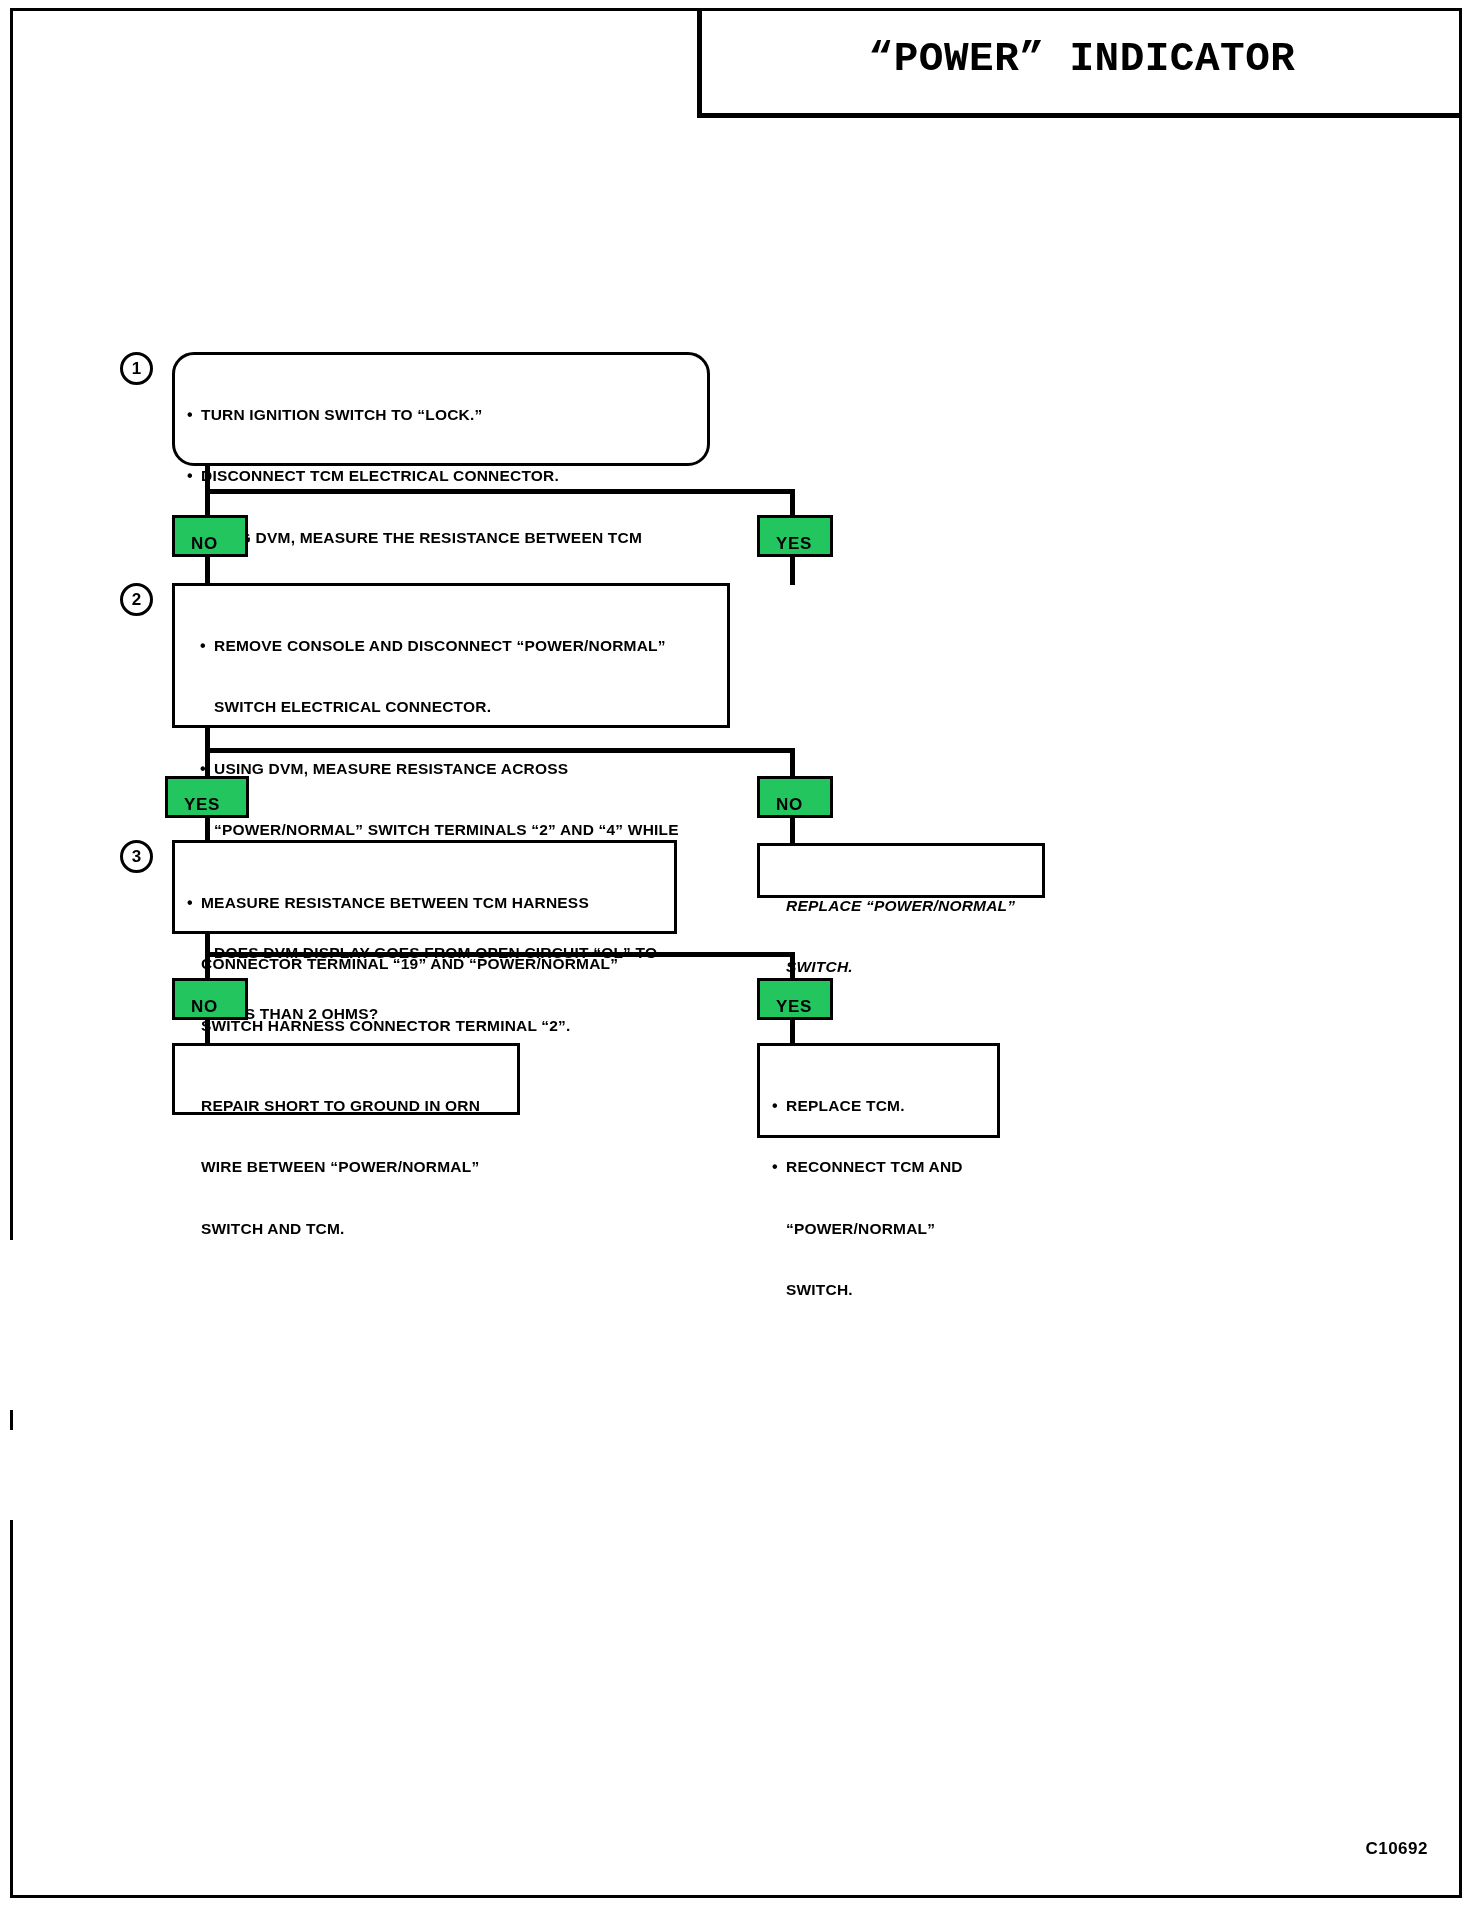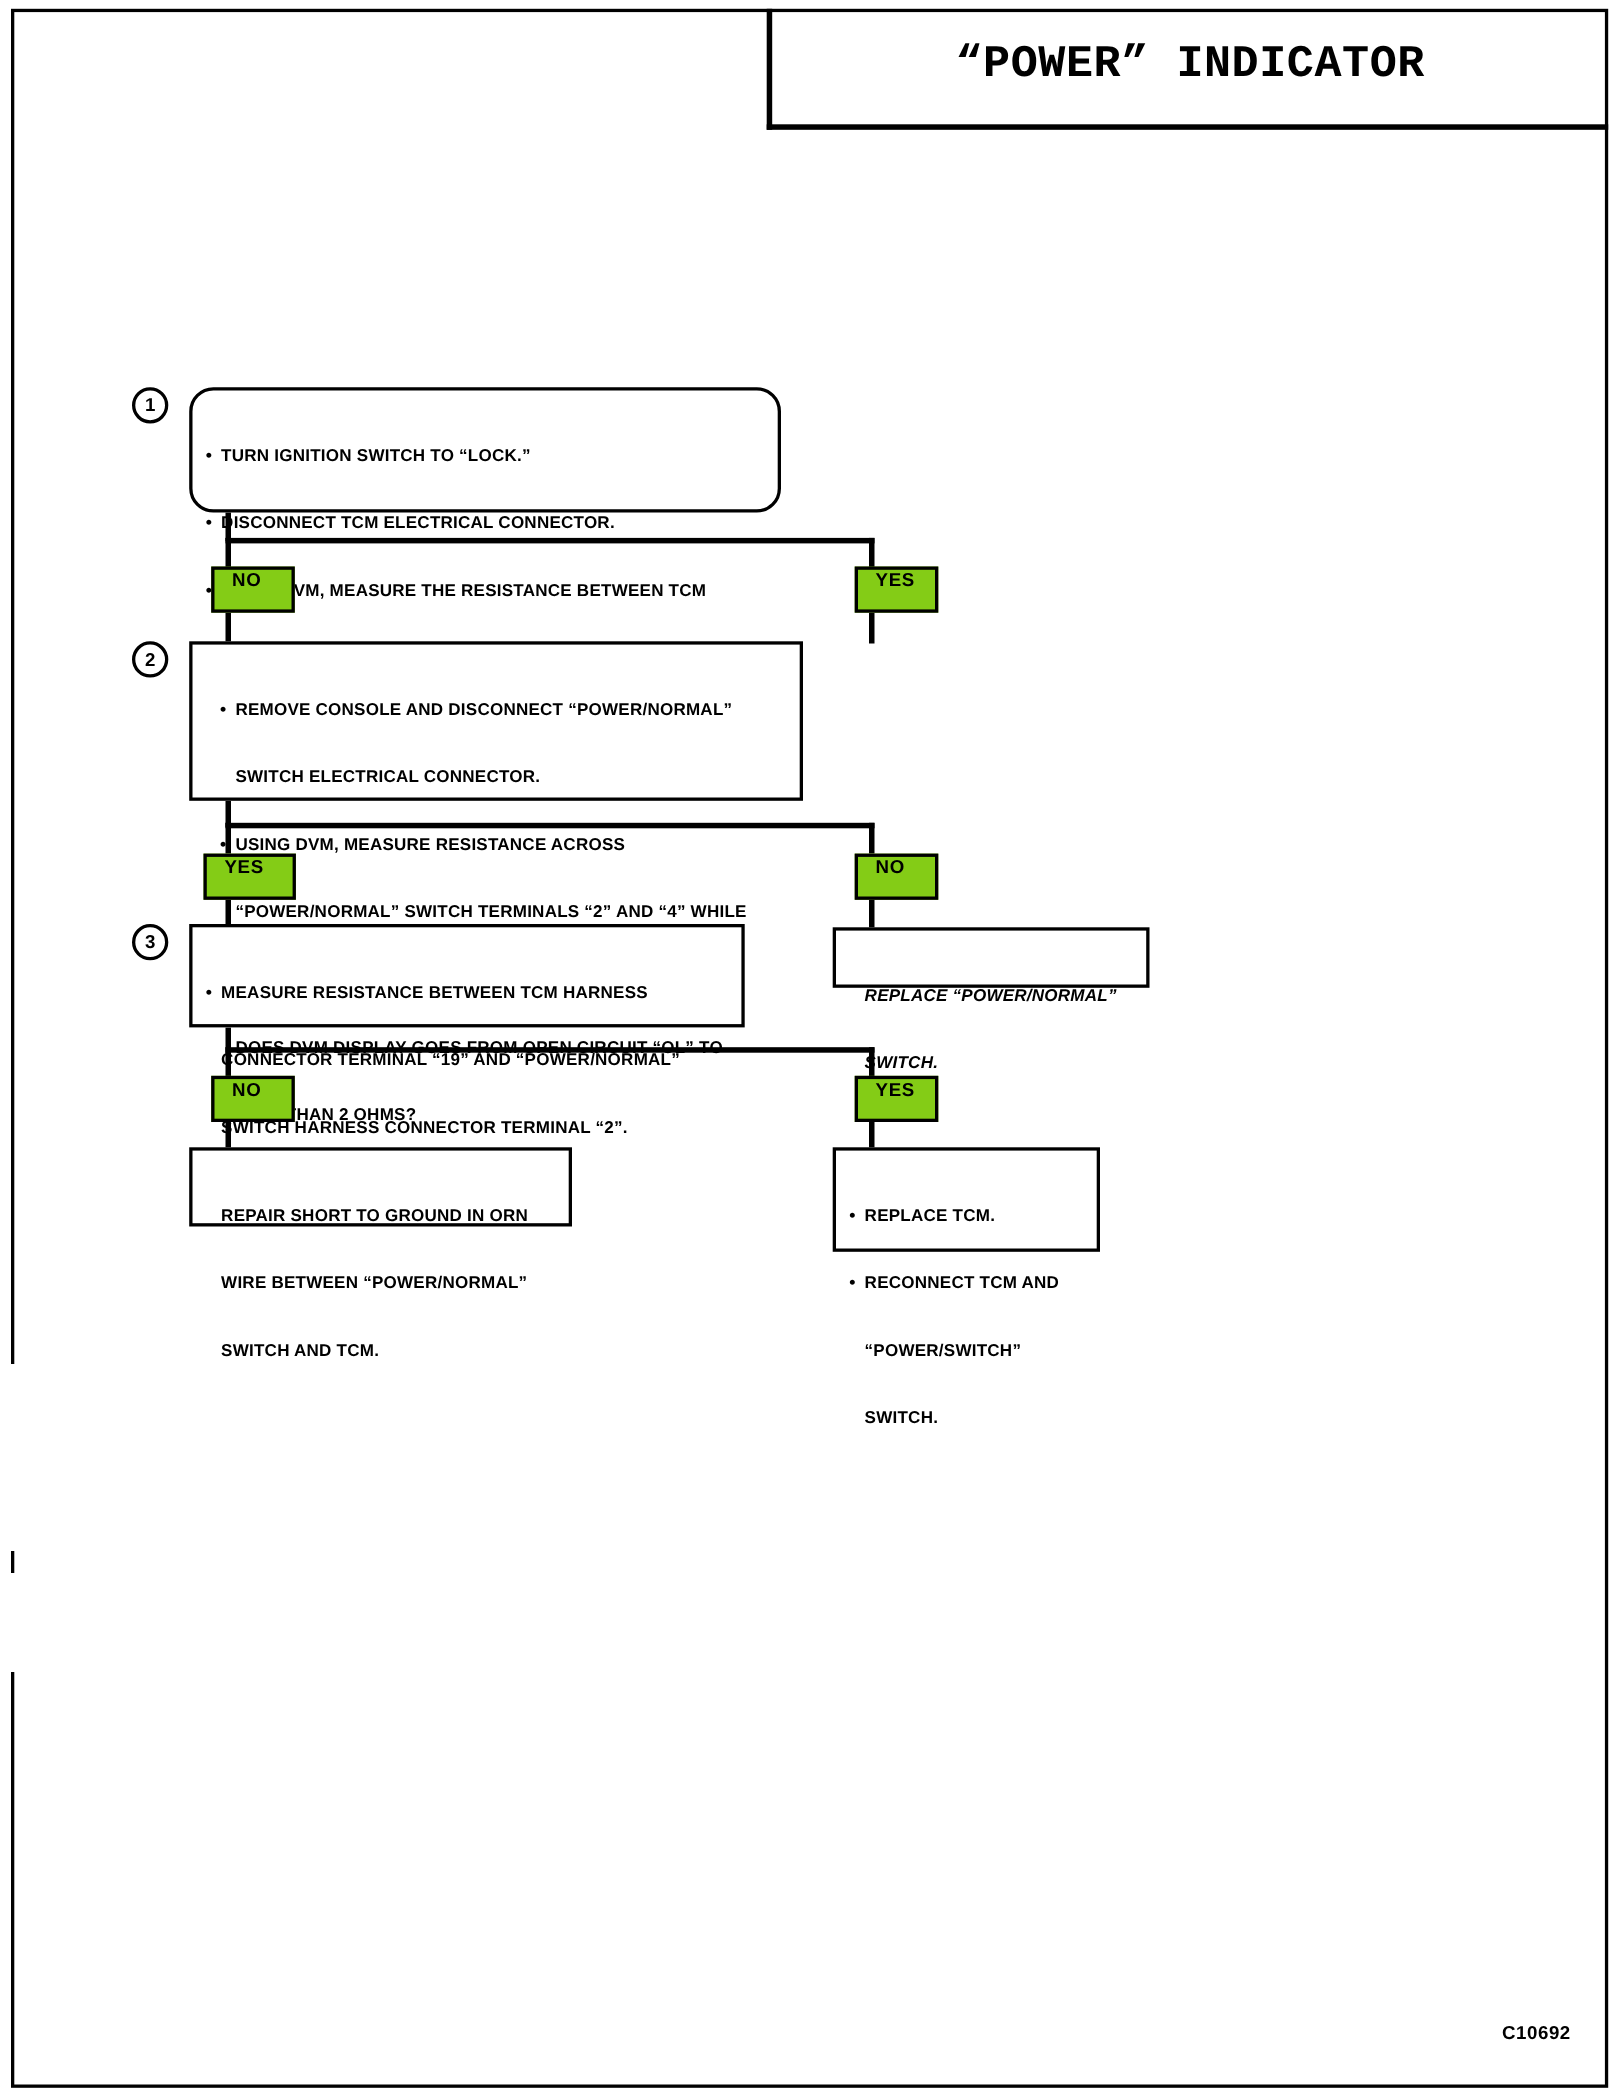--- a/index.html
+++ b/index.html
@@ -114,27 +114,26 @@
     left: 0;
     top: -1px;
     font-size: 16px;
     line-height: 1.32;
   }
   ul.bl > li.nobullet::before { content: ""; }
 
   
   .ynbox {
     position: absolute;
-    background: #84cc16;
+    background: #22c55e;
     border: 3px solid #000;
     box-sizing: border-box;
     display: flex;
-    align-items: flex-start;
+    align-items: flex-end;
     z-index: 4;
-    margin-left: 20px;
   }
   .ynbox span {
     font-size: 17px;
     font-weight: bold;
     letter-spacing: 0.6px;
     padding-left: 16px;
     color: #000;
   }
 
   
@@ -302,21 +301,21 @@
         <li class="nobullet">SWITCH AND TCM.</li>
       </ul>
     </div>
   </div>
 
   <div class="box" style="left:757px; top:1043px; width:243px; height:95px;">
     <div class="box-inner">
       <ul class="bl box-text">
         <li class="bullet">REPLACE TCM.</li>
         <li class="bullet">RECONNECT TCM AND</li>
-        <li class="nobullet">“POWER/SWITCH”</li>
+        <li class="nobullet">“POWER/NORMAL”</li>
         <li class="nobullet">SWITCH.</li>
       </ul>
     </div>
   </div>
 
   <div class="footer-code">C10692</div>
 
 </div>
 
 </body></html>

